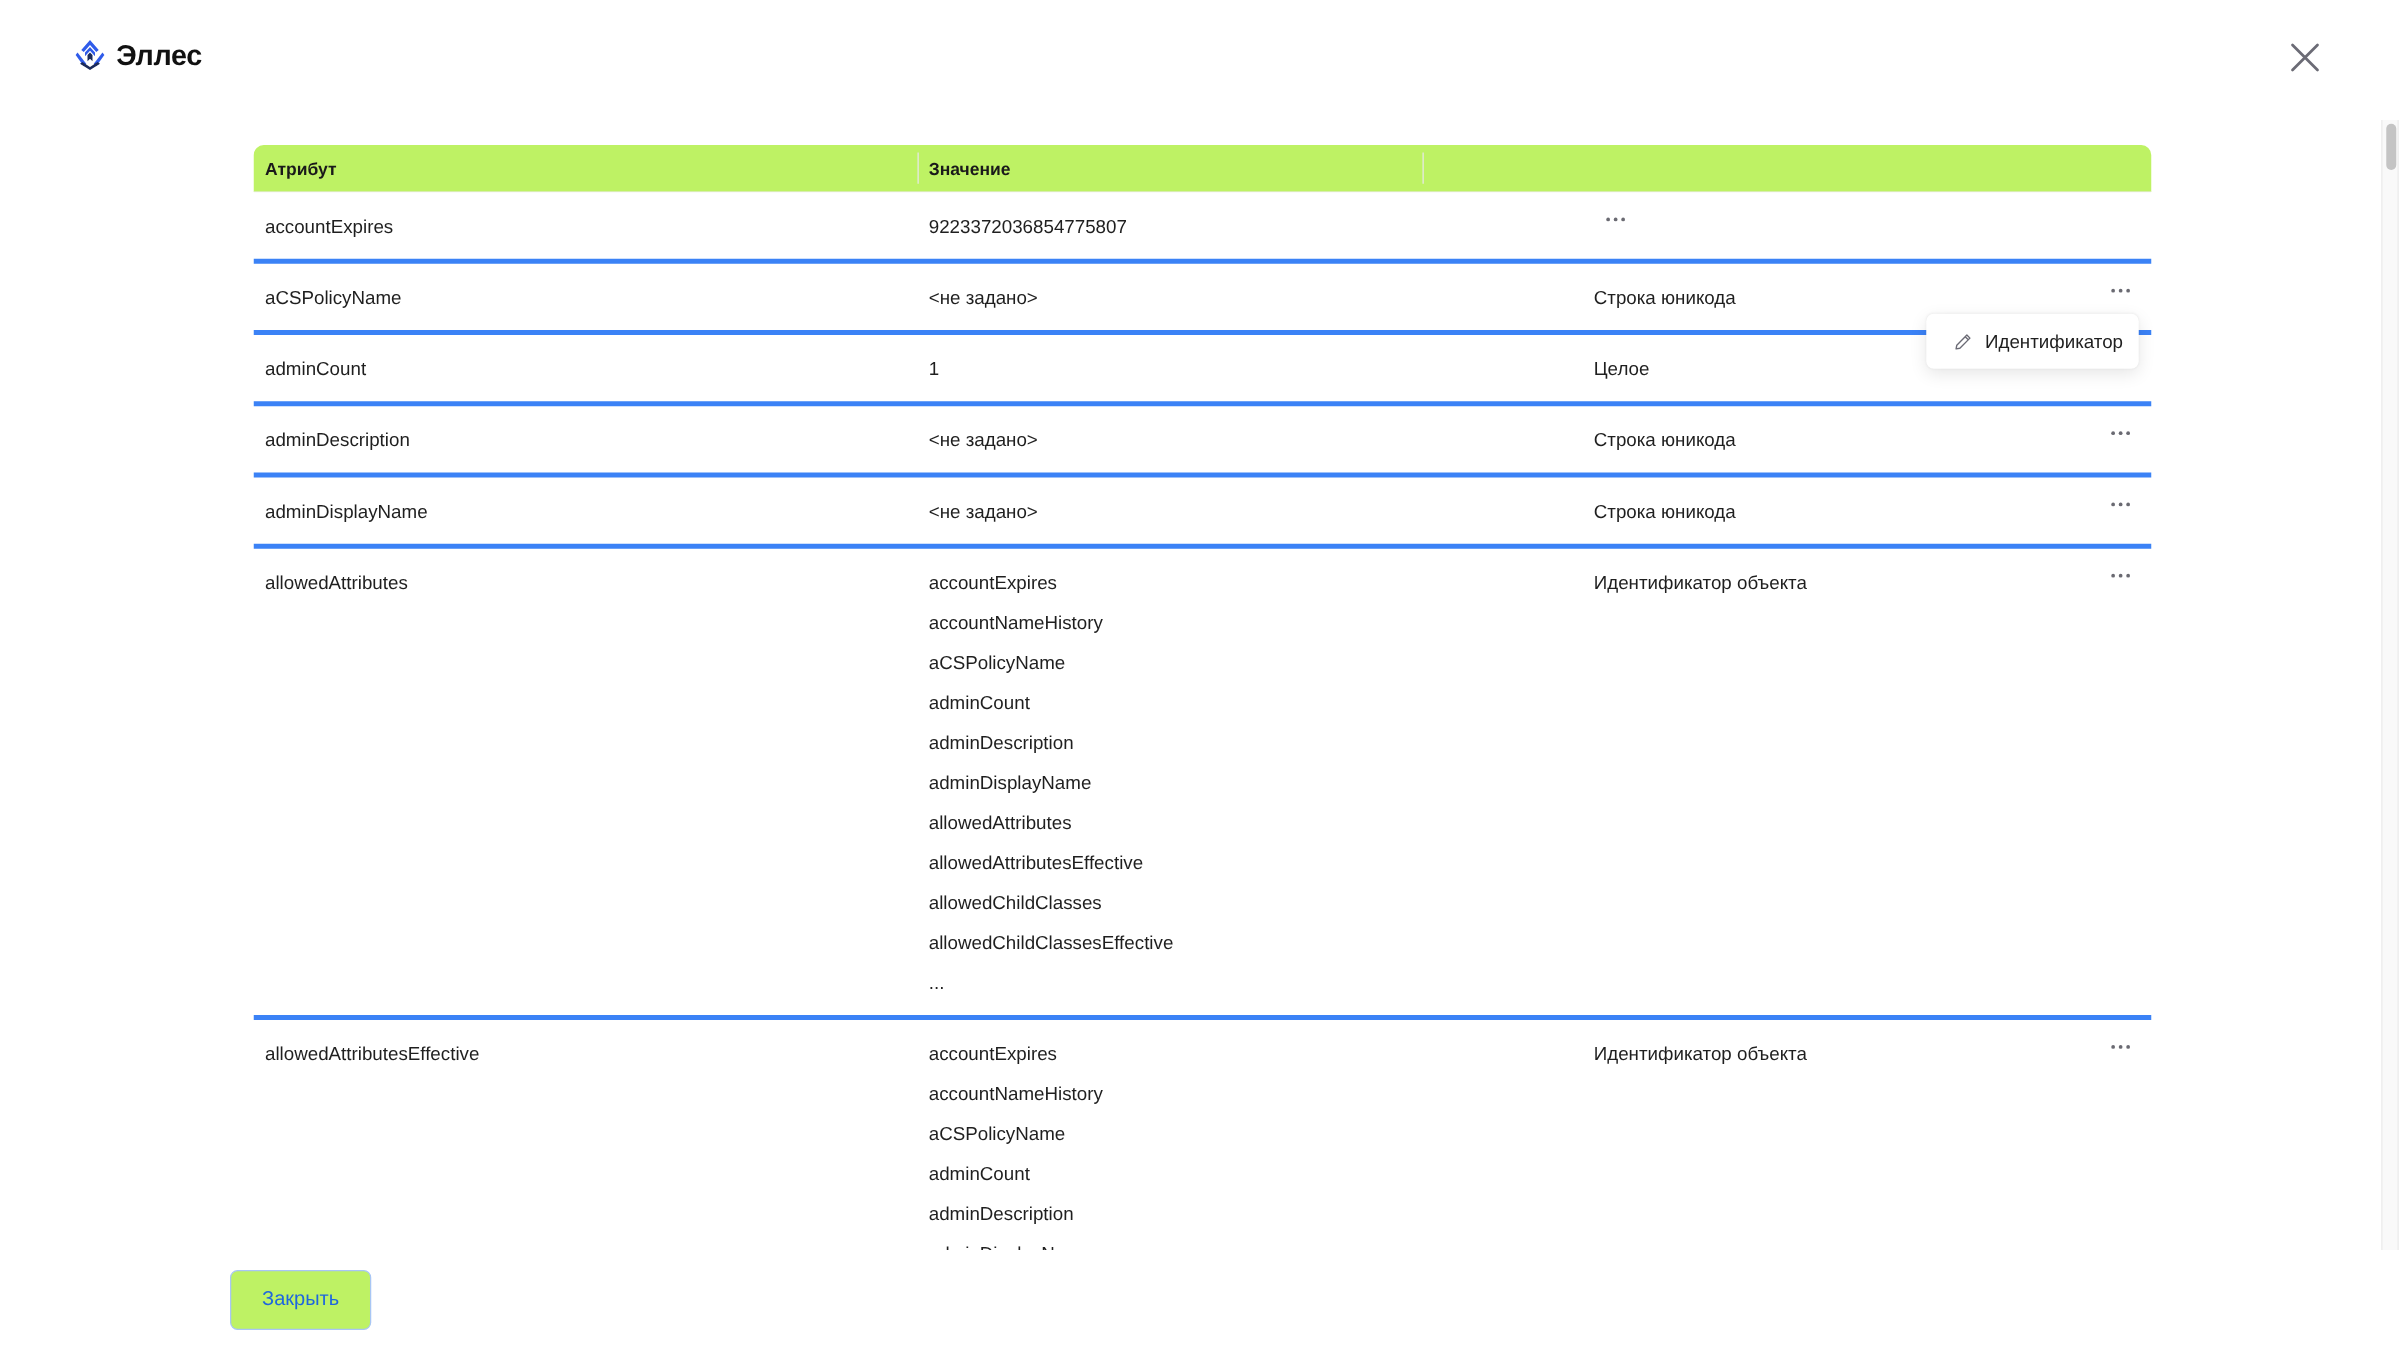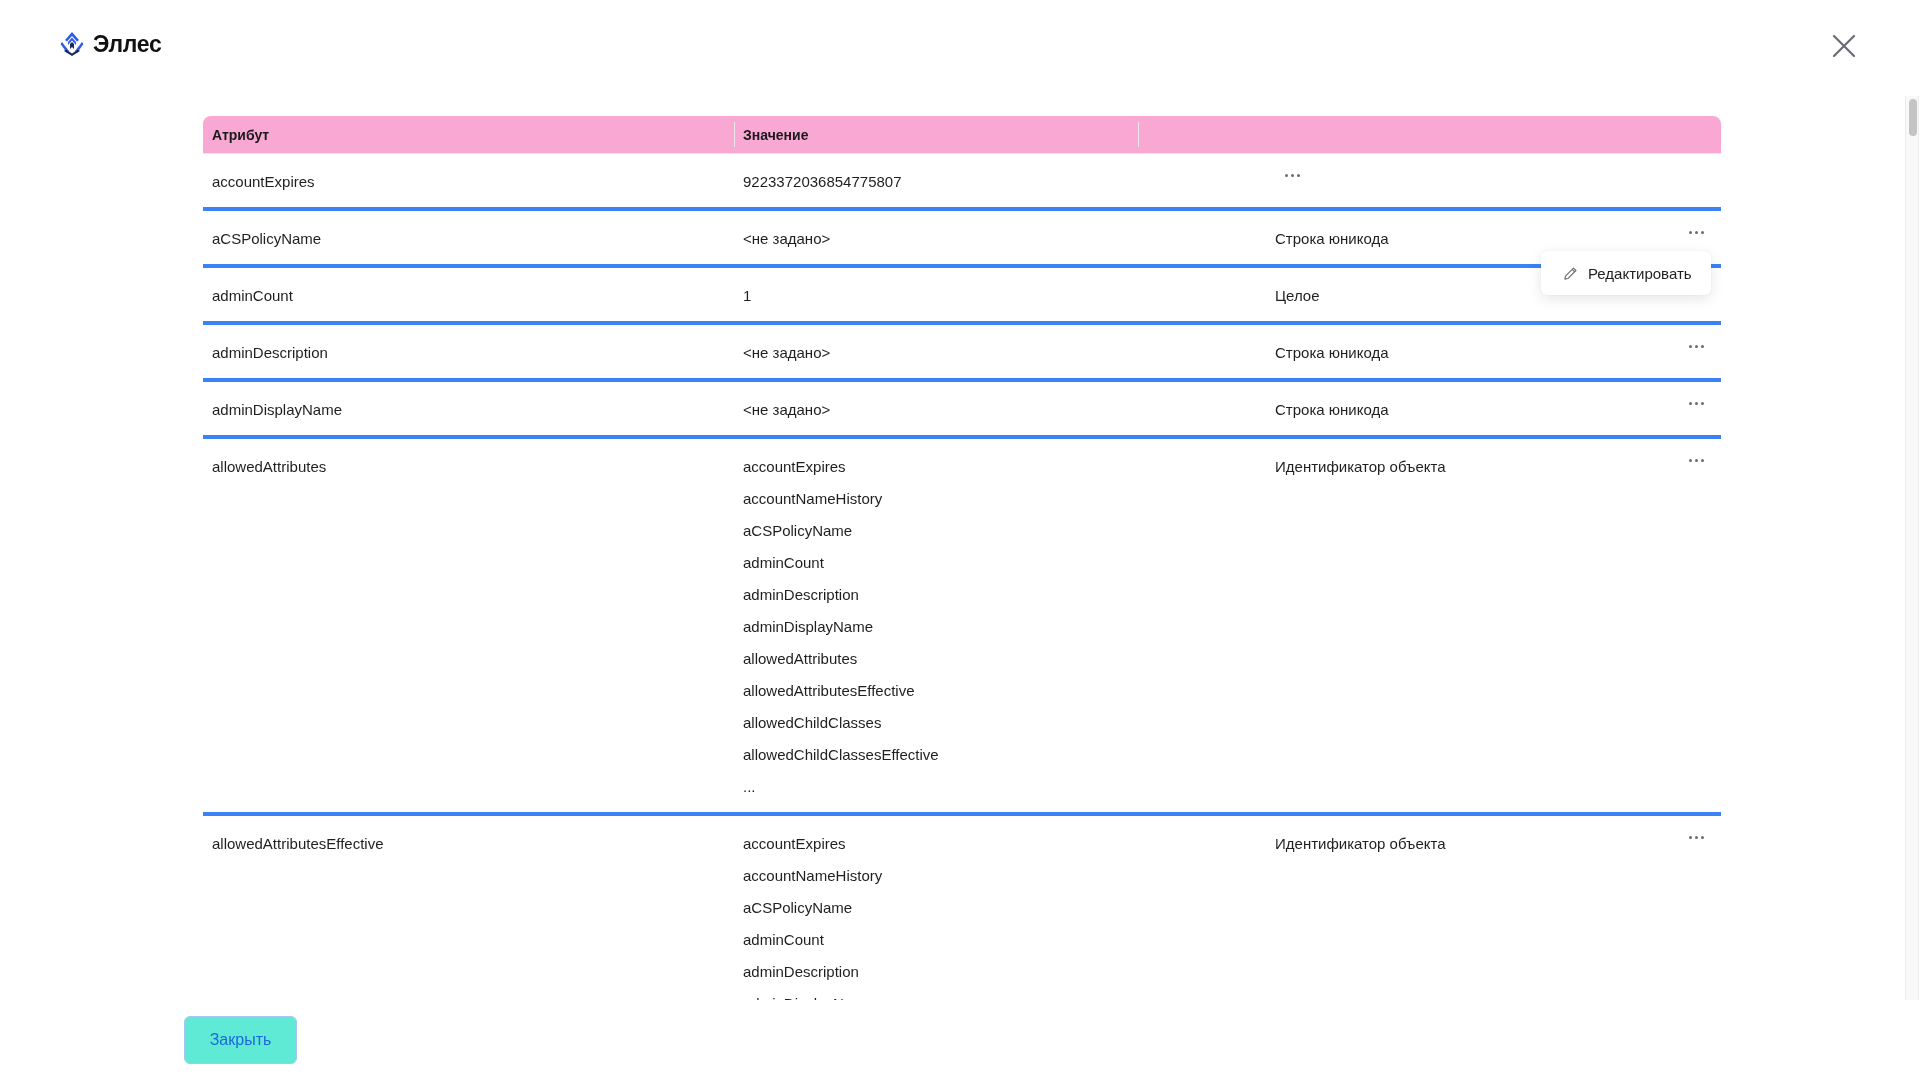--- a/index.html
+++ b/index.html
@@ -9,21 +9,21 @@
   .logo { position: absolute; left: 59px; top: 31px; display: flex; align-items: flex-start; gap: 8px; }
   .logo svg { width: 26px; height: 26px; display: block; }
   .logo-text { font-size: 23px; font-weight: 700; color: #111; letter-spacing: -0.3px; }
 
   .close-x { position: absolute; left: 1830px; top: 32px; width: 28px; height: 28px; cursor: pointer; }
   .close-x svg { width: 28px; height: 28px; display: block; }
 
   .scroll-area { position: absolute; left: 0; top: 96px; width: 1920px; height: 904px; overflow: hidden; }
 
   .table { position: absolute; left: 203px; top: 20px; width: 1518px; }
-  .thead { display: flex; height: 38px; background: #f9a8d4; border-radius: 8px 8px 0 0; border-bottom: 1px solid #ececec; align-items: center; }
+  .thead { display: flex; height: 38px; background: #bef264; border-radius: 8px 8px 0 0; border-bottom: 1px solid #ececec; align-items: center; }
   .th { position: relative; font-size: 14px; font-weight: 700; color: #1a1a1a; padding-left: 9px; height: 100%; display: flex; align-items: center; }
   .th.sep::before { content: ""; position: absolute; left: 0; top: 6px; bottom: 6px; width: 1px; background: #e8e8e8; }
   .c1 { width: 531px; }
   .c2 { width: 532px; }
   .c3 { width: 404px; }
   .c4 { width: 51px; }
 
   .tr { display: flex; border-bottom: 4px solid #3b82f6; }
   .td { font-size: 15px; color: #1f1f1f; padding: 22px 0 19px 9px; line-height: 12px; }
   .td.c4 { position: relative; padding: 0; }
@@ -33,21 +33,21 @@
   .vlist { display: flex; flex-direction: column; gap: 20px; }
   .vlist div { line-height: 12px; }
 
   .popup { position: absolute; left: 1541px; top: 251px; width: 170px; height: 44px; background: #fff; border-radius: 6px; box-shadow: 0 4px 14px rgba(0,0,0,0.10), 0 0 2px rgba(0,0,0,0.06); display: flex; align-items: center; padding-left: 22px; gap: 10px; cursor: pointer; z-index: 5; }
   .popup svg { width: 15px; height: 15px; display: block; }
   .popup-label { font-size: 15px; color: #1f1f1f; }
 
   .scrollbar { position: absolute; left: 1905px; top: 96px; width: 14px; height: 904px; background: #f9f9f9; border-left: 1px solid #ececec; border-right: 1px solid #ececec; }
   .thumb { position: absolute; left: 3px; top: 3px; width: 8px; height: 37px; border-radius: 4px; background: #c4c4c4; }
 
-  .footer-btn { position: absolute; left: 184px; top: 1016px; width: 113px; height: 48px; border: 1px solid #a8c6f4; border-radius: 6px; background: #5eead4; color: #1e66de; font-size: 16px; font-weight: 400; display: flex; align-items: center; justify-content: center; cursor: pointer; }
+  .footer-btn { position: absolute; left: 184px; top: 1016px; width: 113px; height: 48px; border: 1px solid #a8c6f4; border-radius: 6px; background: #bef264; color: #1e66de; font-size: 16px; font-weight: 400; display: flex; align-items: center; justify-content: center; cursor: pointer; }
 </style>
 </head>
 <body>
 
 <div class="logo">
   <svg viewBox="0 0 26 26">
     <path d="M13 1 L6 9 L8 10.5 L13 5 L18 10.5 L20 9 Z" fill="#2f5bea"></path>
     <path d="M13 6.5 L9 11 L9 14 L13 9.5 L17 14 L17 11 Z" fill="#2f5bea"></path>
     <path d="M3 11 L1.5 13 L8 22 L10 20 Z" fill="#2f5bea"></path>
     <path d="M23 11 L24.5 13 L18 22 L16 20 Z" fill="#2f5bea"></path>
@@ -183,20 +183,20 @@
           </div>
       </div>
     </div>
   </div>
 </div>
 
 <div class="popup">
   <svg viewBox="0 0 16 16">
     <path d="M11.2 2.2 L13.8 4.8 L5.2 13.4 L2 14 L2.6 10.8 Z M9.8 3.6 L12.4 6.2" fill="none" stroke="#6b6b75" stroke-width="1.2" stroke-linejoin="round"></path>
   </svg>
-  <span class="popup-label">Редактировать</span>
+  <span class="popup-label">Идентификатор</span>
 </div>
 
 <div class="scrollbar">
   <div class="thumb"></div>
 </div>
 
 <button class="footer-btn">Закрыть</button>
 
 </body></html>

